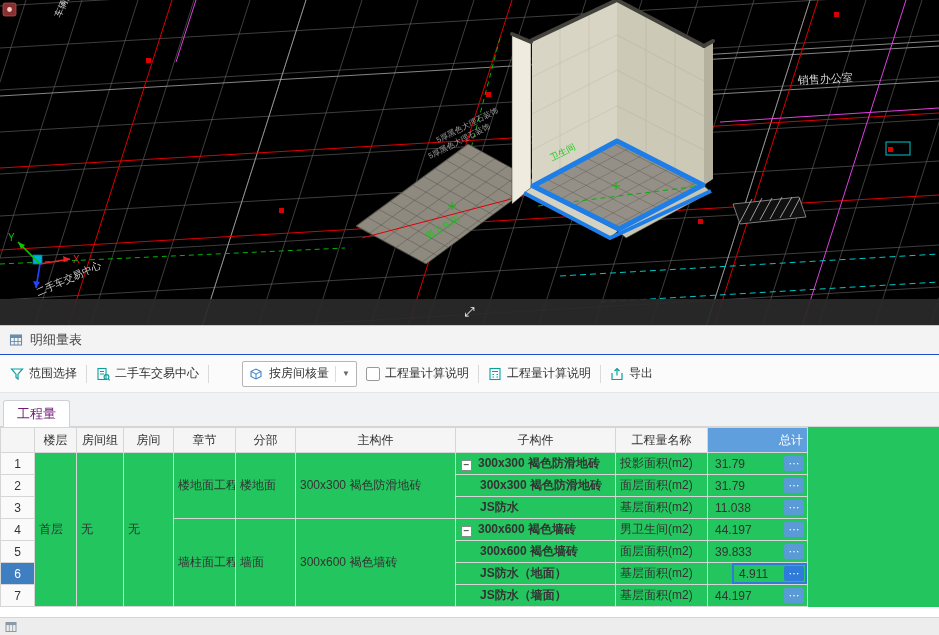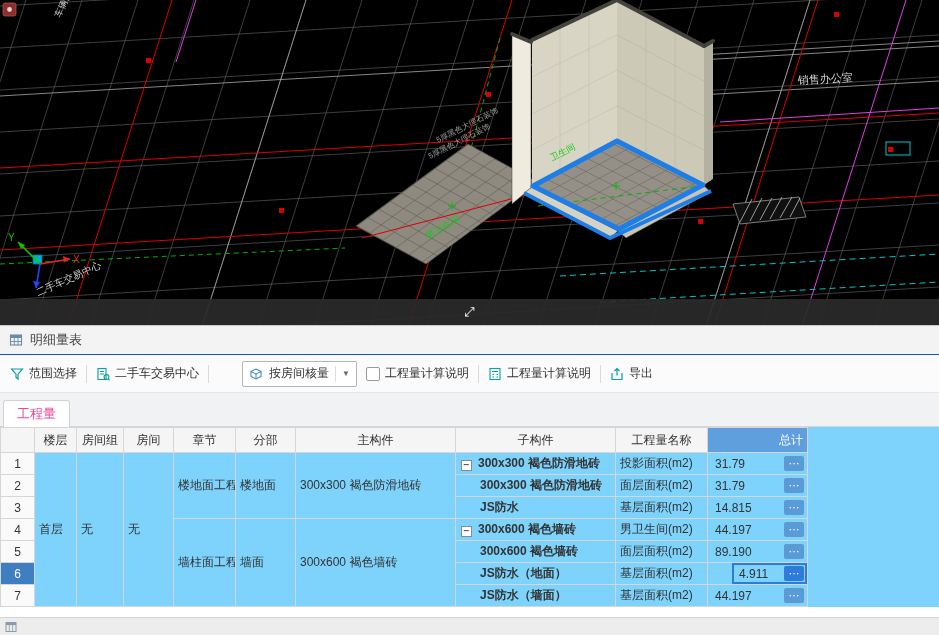--- a/index.html
+++ b/index.html
@@ -31,24 +31,24 @@
   .dd-arrow { color:#666; font-size:8px; border-left:1px solid #ddd; padding-left:6px;
     height:16px; display:flex; align-items:center; }
   .checkbox { width:14px; height:14px; border:1px solid #999; background:#fff;
     border-radius:2px; flex:none; }
 
   
   .tabbar { height:34px; background:#f1f2f3; border-bottom:1px solid #d5d5d5;
     display:flex; align-items:flex-end; padding-left:3px; flex:none; }
   .tab { height:27px; padding:0 13px; background:#fff; border:1px solid #cfd2d5;
     border-bottom:none; border-radius:3px 3px 0 0; display:flex; align-items:center;
-    color:#ec4899; font-size:13px; margin-bottom:-1px; }
+    color:#701a75; font-size:13px; margin-bottom:-1px; }
 
   
-  .table-wrap { background:#7dd3fc; flex:none; }
+  .table-wrap { background:#22c55e; flex:none; }
   table { border-collapse:collapse; table-layout:fixed; width:807px; font-size:12px; }
   th,td { border:1px solid #d6d6d6; height:21px; padding:0 4px; overflow:hidden;
     white-space:nowrap; }
   th { background:#f5f5f5; font-weight:normal; height:25px; text-align:center; color:#333; }
   th.total-h { background:#5f9fdd; color:#fff;text-align:right; }
   td.num { background:#fafafa; text-align:center; }
   td.num.sel { background:#3f7fc1; color:#fff; }
   td.center { text-align:left; }
   td.sub { padding-left:24px;font-weight:bold; }
   td.sub.parent { padding-left:5px; }
@@ -383,21 +383,21 @@
                 <span class="dots-btn">⋯</span>
               </div>
           </td>
         </tr>
         <tr>
           <td class="num">3</td>
           <td class="sub">JS防水</td>
           <td>基层面积(m2)</td>
           <td class="total-cell">
             <div class="total-inner">
-                <span>14.815</span>
+                <span>11.038</span>
                 <span class="dots-btn">⋯</span>
               </div>
           </td>
         </tr>
         <tr>
           <td class="num">4</td>
           <td class="center" rowspan="4">墙柱面工程</td>
           <td class="center" rowspan="4">墙面</td>
           <td class="center" rowspan="4">300x600 褐色墙砖</td>
           <td class="sub parent">
@@ -410,21 +410,21 @@
                 <span class="dots-btn">⋯</span>
               </div>
           </td>
         </tr>
         <tr>
           <td class="num">5</td>
           <td class="sub">300x600 褐色墙砖</td>
           <td>面层面积(m2)</td>
           <td class="total-cell">
             <div class="total-inner">
-                <span>89.190</span>
+                <span>39.833</span>
                 <span class="dots-btn">⋯</span>
               </div>
           </td>
         </tr>
         <tr>
           <td class="num sel">6</td>
           <td class="sub">JS防水（地面）</td>
           <td>基层面积(m2)</td>
           <td class="total-cell selected">
             <div class="total-inner">

